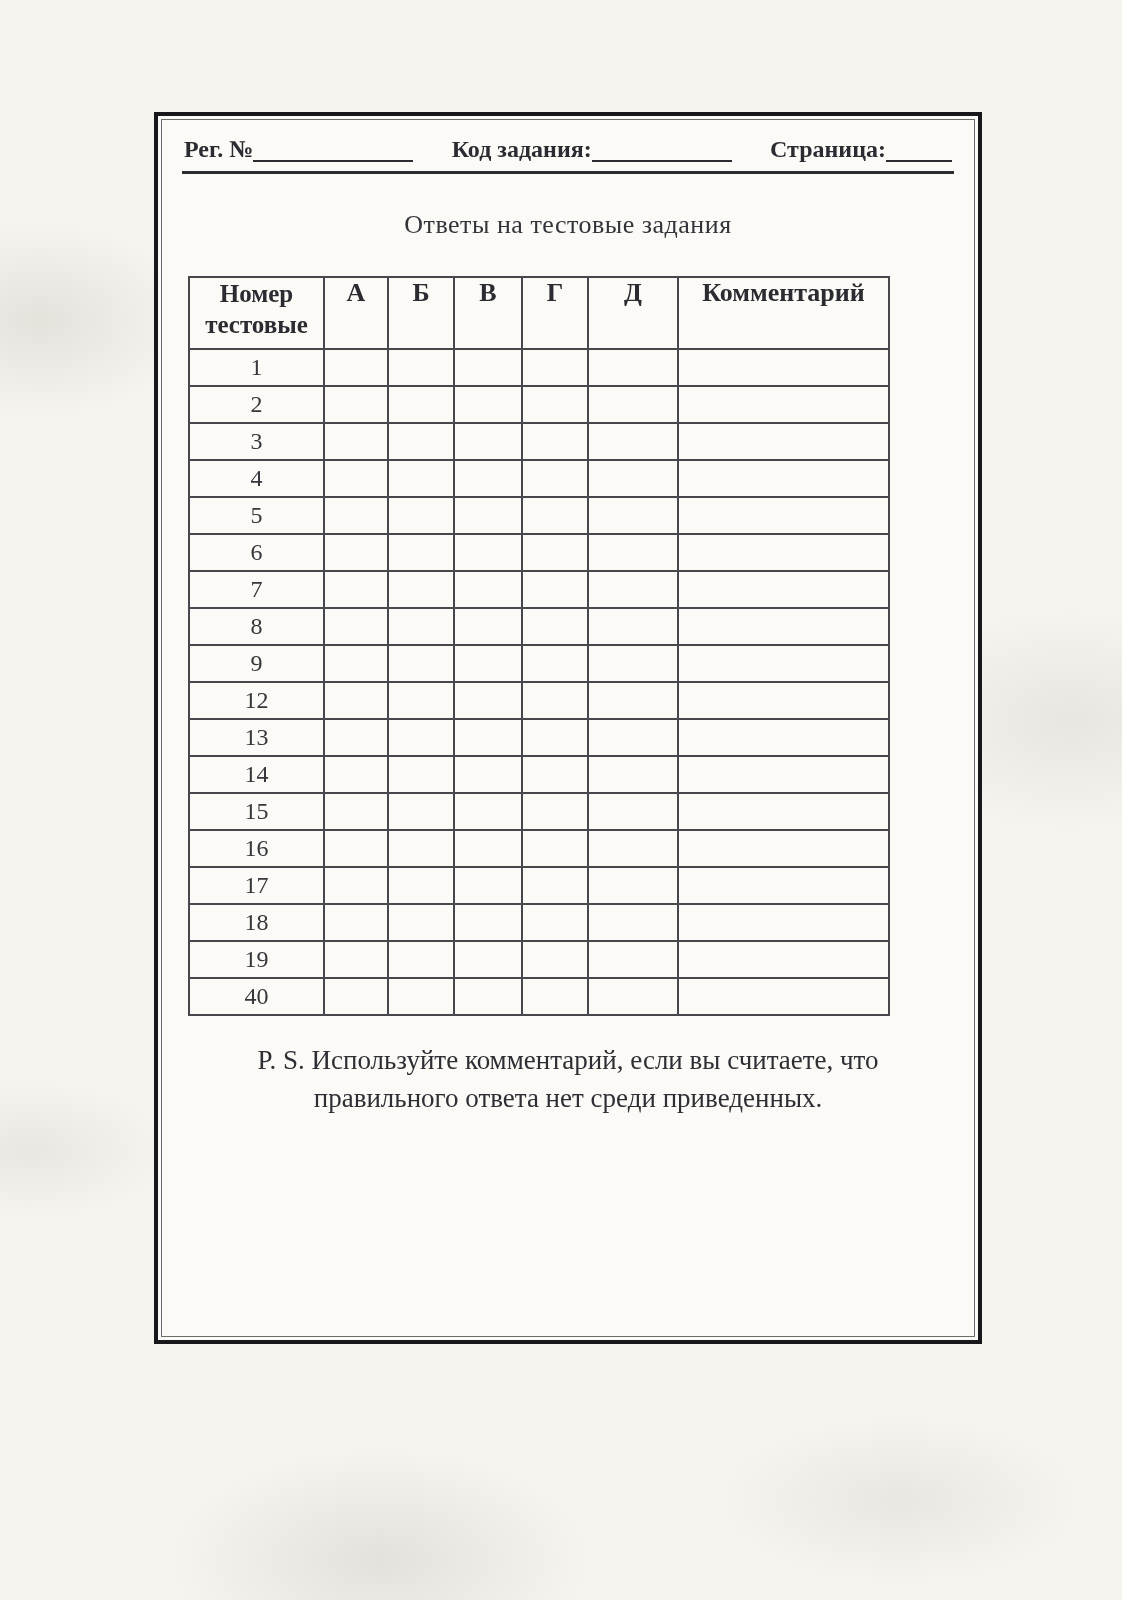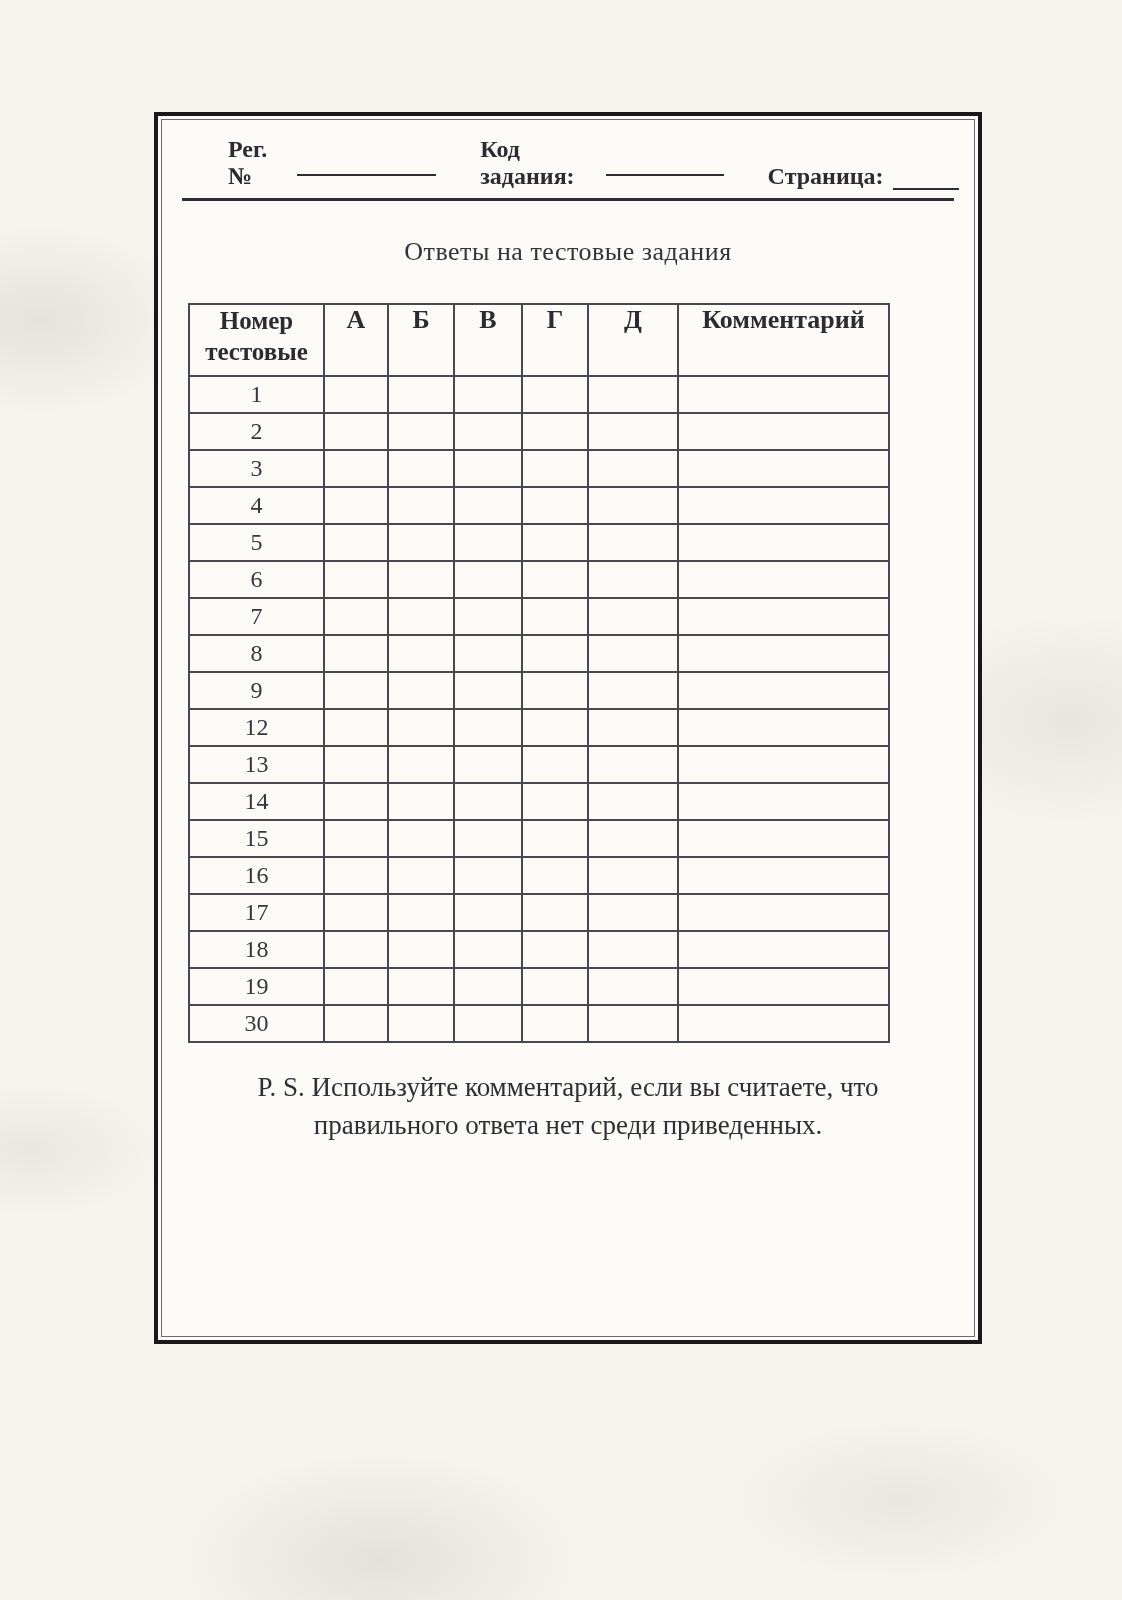--- a/index.html
+++ b/index.html
@@ -46,23 +46,22 @@
     justify-content: space-between;
     align-items: flex-end;
     font-weight: bold;
     font-size: 24px;
     padding: 16px 2px 8px 2px;
     border-bottom: 3px solid #2c2c32;
     color: #2b2b31;
   }
   .header-group {
     display: flex;
-    align-items: center;
-    gap: 9px;
-    margin-left: 44px;
+    align-items: flex-start;
+    gap: 0;
   }
   .fill-line {
     display: inline-block;
     border-bottom: 2px solid #2c2c32;
     height: 24px;
   }
   .line-reg  { width: 160px; }
   .line-code { width: 140px; }
   .line-page { width: 66px; }
 
@@ -309,21 +308,21 @@
           <tr>
             <td class="num">19</td>
             <td class="ans"></td>
             <td class="ans"></td>
             <td class="ans"></td>
             <td class="ans"></td>
             <td class="ans"></td>
             <td class="comment"></td>
           </tr>
           <tr>
-            <td class="num">30</td>
+            <td class="num">40</td>
             <td class="ans"></td>
             <td class="ans"></td>
             <td class="ans"></td>
             <td class="ans"></td>
             <td class="ans"></td>
             <td class="comment"></td>
           </tr>
         </tbody>
     </table>
 

